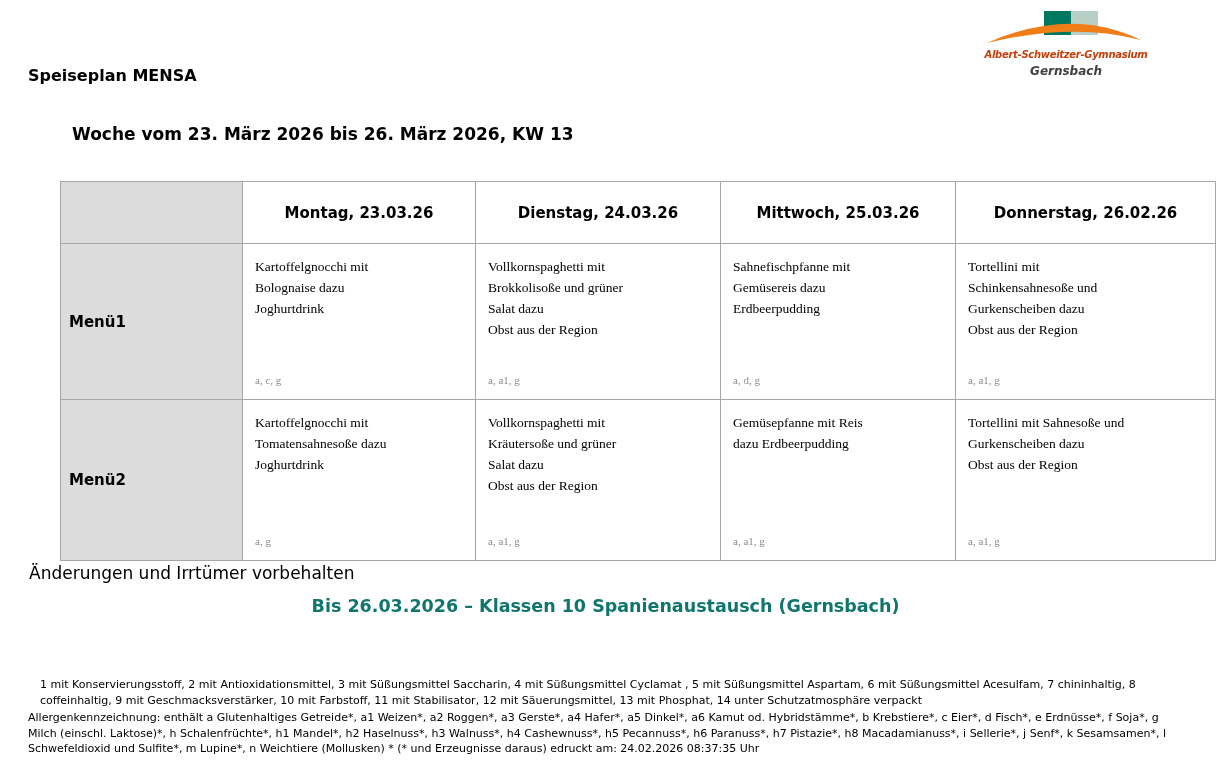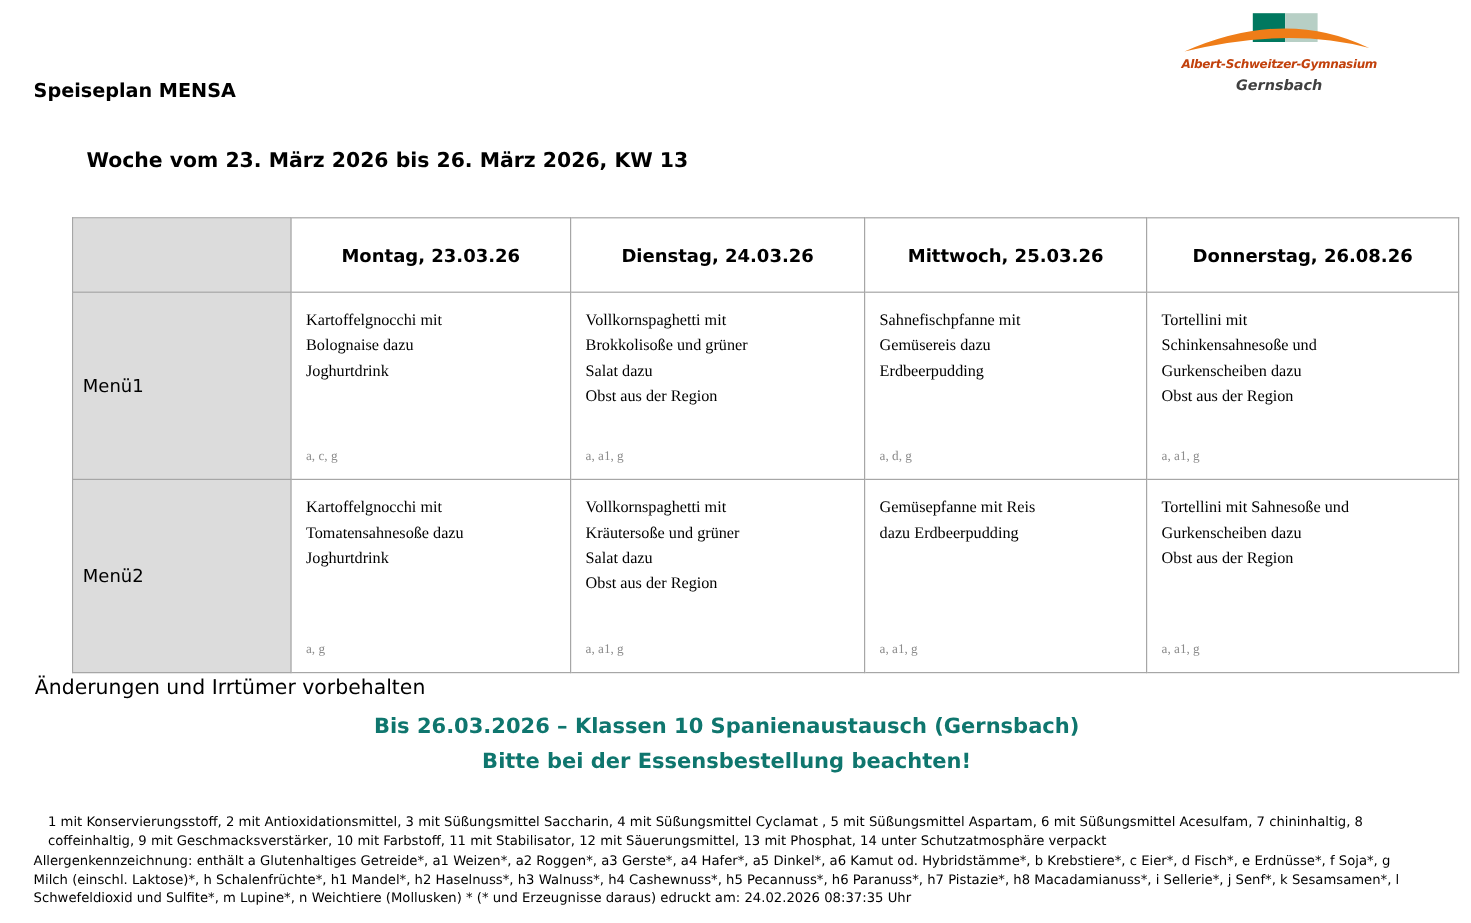--- a/index.html
+++ b/index.html
@@ -15,21 +15,21 @@
 
   
   .title    { position:absolute; left:28px; top:66px;  font-size:16px; font-weight:bold; }
   .subtitle { position:absolute; left:28px; top:124px; font-size:17px; font-weight:bold;margin-left:44px; }
 
   
   table.menu { position:absolute; left:28px; top:181px; width:1155px; border-collapse:collapse; table-layout:fixed;margin-left:32px; }
   table.menu th, table.menu td { border:1px solid #a6a6a6; }
   thead th { height:62px; font-size:15px; font-weight:bold; text-align:center; vertical-align:middle; background:#fff; }
   th.corner { background:#dcdcdc; }
-  tbody th.rowlabel { background:#dcdcdc; text-align:left; vertical-align:middle; padding-left:8px; font-size:15px; font-weight:normal; }
+  tbody th.rowlabel { background:#dcdcdc; text-align:left; vertical-align:middle; padding-left:8px; font-size:15px; font-weight:bold; }
   tbody td { vertical-align:top; padding:0; background:#fff; }
   .cellwrap { display:flex; flex-direction:column; padding:12px 10px 13px 12px;font-family:Liberation Serif, serif; }
   .row-menu1 .cellwrap { height:155px; }
   .row-menu2 .cellwrap { height:160px; }
   .dish { font-size:13.5px; line-height:21px; white-space:pre-line; }
   .allergens { margin-top:auto; font-size:11px; color:#8c8c8c; }
 
   
   .disclaimer { position:absolute; left:29px; top:563px; font-size:17px; }
   .notice { position:absolute; left:28px; top:592px; width:1155px; text-align:center;
@@ -63,21 +63,21 @@
         <col style="width:245px">
         <col style="width:235px">
         <col style="width:260px">
     </colgroup>
     <thead>
       <tr>
         <th class="corner"></th>
         <th>Montag, 23.03.26</th>
         <th>Dienstag, 24.03.26</th>
         <th>Mittwoch, 25.03.26</th>
-        <th>Donnerstag, 26.08.26</th>
+        <th>Donnerstag, 26.02.26</th>
       </tr>
     </thead>
     <tbody>
       <tr class="row-menu1">
         <th class="rowlabel">Menü1</th>
         <td>
           <div class="cellwrap">
             <div class="dish">Kartoffelgnocchi mit
 Bolognaise dazu
 Joghurtdrink</div>
@@ -146,19 +146,18 @@
           </div>
         </td>
       </tr>
     </tbody>
   </table>
 
   <div class="disclaimer">Änderungen und Irrtümer vorbehalten</div>
 
   <div class="notice">
     <div>Bis 26.03.2026 – Klassen 10 Spanienaustausch (Gernsbach)</div>
-    <div>Bitte bei der Essensbestellung beachten!</div>
   </div>
 
   <div class="footnote additives">1 mit Konservierungsstoff, 2 mit Antioxidationsmittel, 3 mit Süßungsmittel Saccharin, 4 mit Süßungsmittel Cyclamat , 5 mit Süßungsmittel Aspartam, 6 mit Süßungsmittel Acesulfam, 7 chininhaltig, 8 coffeinhaltig, 9 mit Geschmacksverstärker, 10 mit Farbstoff, 11 mit Stabilisator, 12 mit Säuerungsmittel, 13 mit Phosphat, 14 unter Schutzatmosphäre verpackt</div>
   <div class="footnote allergenkey">Allergenkennzeichnung: enthält a Glutenhaltiges Getreide*, a1 Weizen*, a2 Roggen*, a3 Gerste*, a4 Hafer*, a5 Dinkel*, a6 Kamut od. Hybridstämme*, b Krebstiere*, c Eier*, d Fisch*, e Erdnüsse*, f Soja*, g Milch (einschl. Laktose)*, h Schalenfrüchte*, h1 Mandel*, h2 Haselnuss*, h3 Walnuss*, h4 Cashewnuss*, h5 Pecannuss*, h6 Paranuss*, h7 Pistazie*, h8 Macadamianuss*, i Sellerie*, j Senf*, k Sesamsamen*, l Schwefeldioxid und Sulfite*, m Lupine*, n Weichtiere (Mollusken) * (* und Erzeugnisse daraus) edruckt am: 24.02.2026 08:37:35 Uhr</div>
 
 </div>
 
 </body></html>

